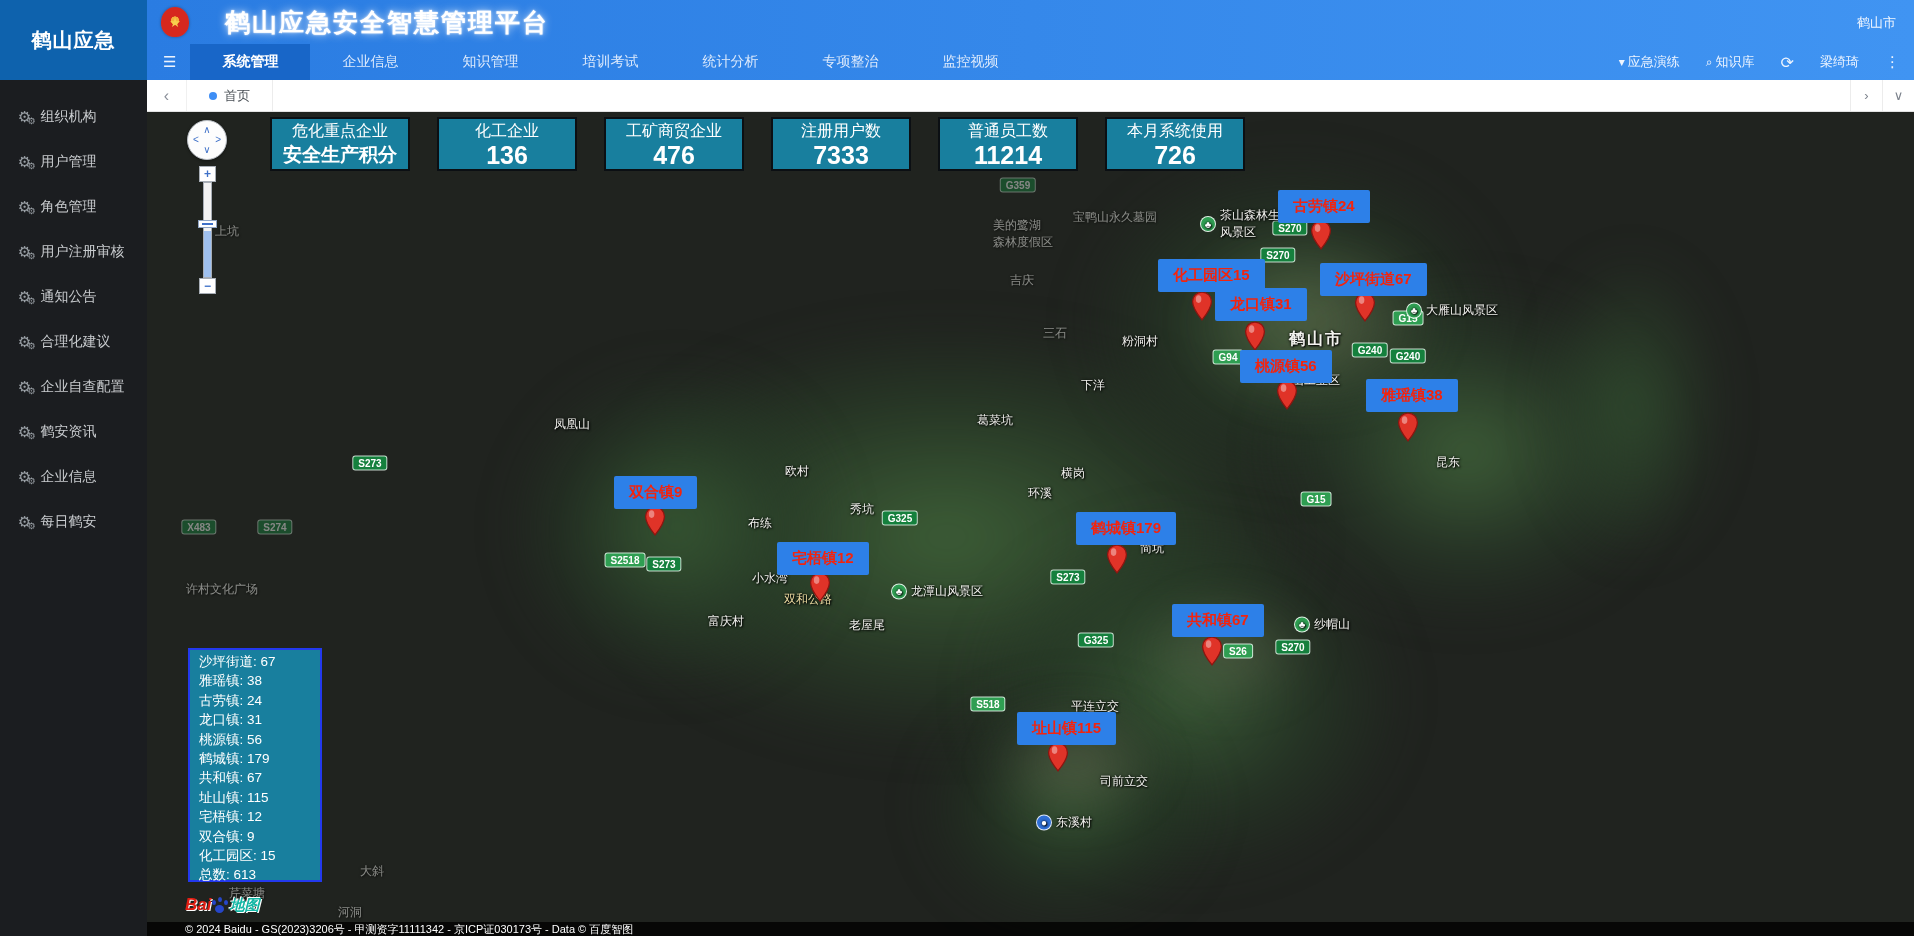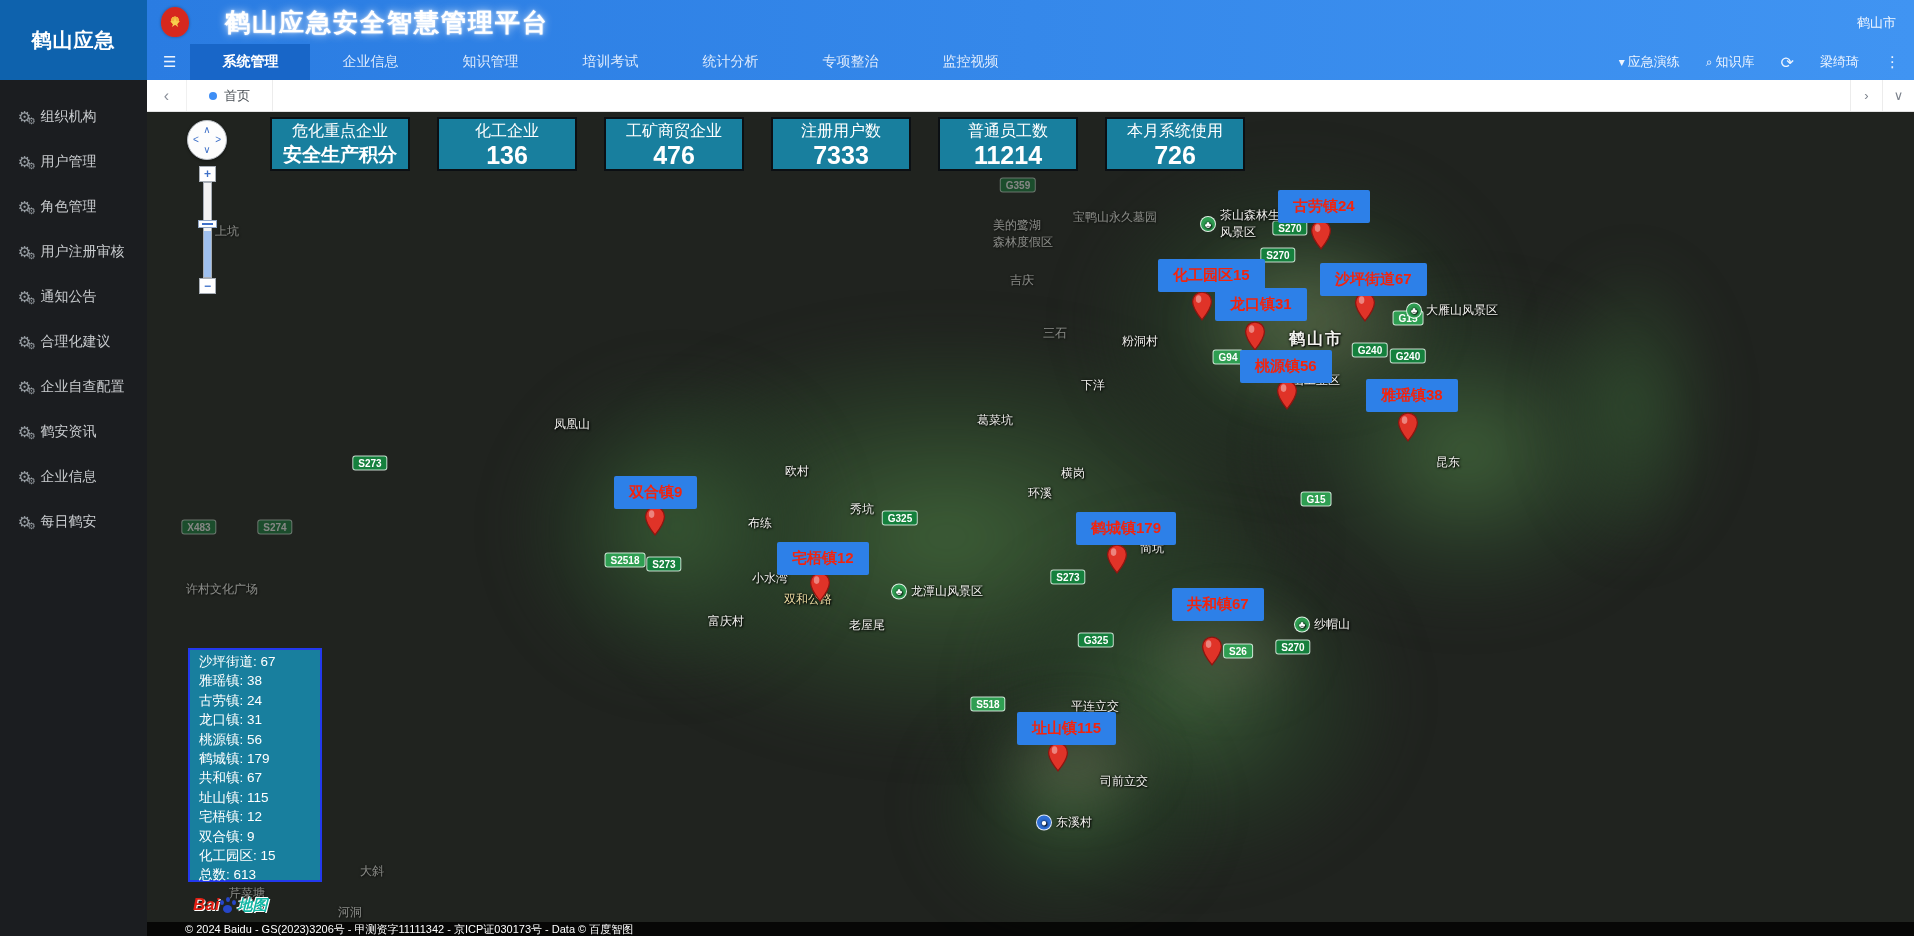--- a/index.html
+++ b/index.html
@@ -113,21 +113,21 @@
   
   .mk-label { position:absolute; background:#2d80e8; color:#f2240e; font-size:15px; font-weight:bold;
     padding:7px 15px; border-radius:2px; z-index:18; white-space:nowrap; }
   .mk-pin { position:absolute; width:22px; height:30px; z-index:17; }
 
   
   .legend { position:absolute; left:41px; top:536px; width:134px; height:234px; background:#187f9e;
     border:2px solid #2339ee; color:#fff; font-size:13.5px; line-height:19.4px; padding:2px 0 0 9px; z-index:19; }
 
   
-  .baidu-logo { position:absolute; left:46px; top:783px; z-index:19; display:flex; align-items:center; font-style:italic; }
+  .baidu-logo { position:absolute; left:38px; top:783px; z-index:19; display:flex; align-items:center; font-style:italic; }
   .b-bai { color:#e01d12; font-size:17px; font-weight:bold; text-shadow:1px 1px 0 #fff; }
   .b-paw { width:16px; height:16px; margin:0 1px; position:relative; }
   .b-paw .pad { position:absolute; background:#2646c8; border-radius:50%; }
   .b-paw .pd1 { width:9px; height:8px; left:3px; bottom:0; }
   .b-paw .pd2 { width:4px; height:5px; left:0; top:3px; }
   .b-paw .pd3 { width:4px; height:5px; left:6px; top:0; }
   .b-paw .pd4 { width:4px; height:5px; right:0; top:3px; }
   .b-map { color:#14b8a6; font-size:15px; font-weight:bold; text-shadow:1px 1px 0 #fff,-1px -1px 0 #fff; }
   .copyright { position:absolute; left:0; bottom:0; width:100%; height:14px; background:rgba(0,0,0,.78);
     color:#fff; font-size:11px; line-height:14px; padding-left:38px; z-index:20; white-space:nowrap; }
@@ -353,21 +353,21 @@
         <div class="mk-label" style="left:1219px;top:267px">雅瑶镇38</div>
    <div class="mk-pin" style="left:1250px;top:300px"><svg viewBox="0 0 20 28" width="22" height="30">
             <path d="M10 1C5 1 1.2 4.9 1.2 9.8 1.2 16.3 10 27 10 27s8.8-10.7 8.8-17.2C18.8 4.9 15 1 10 1z" fill="#e03328" stroke="#8c1510" stroke-width="1.2"></path>
             <ellipse cx="6.8" cy="7.5" rx="2.6" ry="3.6" fill="rgba(255,255,255,.4)"></ellipse>
           </svg></div>
         <div class="mk-label" style="left:929px;top:400px">鹤城镇179</div>
    <div class="mk-pin" style="left:959px;top:432px"><svg viewBox="0 0 20 28" width="22" height="30">
             <path d="M10 1C5 1 1.2 4.9 1.2 9.8 1.2 16.3 10 27 10 27s8.8-10.7 8.8-17.2C18.8 4.9 15 1 10 1z" fill="#e03328" stroke="#8c1510" stroke-width="1.2"></path>
             <ellipse cx="6.8" cy="7.5" rx="2.6" ry="3.6" fill="rgba(255,255,255,.4)"></ellipse>
           </svg></div>
-        <div class="mk-label" style="left:1025px;top:476px">共和镇67</div>
+        <div class="mk-label" style="left:1025px;top:492px">共和镇67</div>
    <div class="mk-pin" style="left:1054px;top:524px"><svg viewBox="0 0 20 28" width="22" height="30">
             <path d="M10 1C5 1 1.2 4.9 1.2 9.8 1.2 16.3 10 27 10 27s8.8-10.7 8.8-17.2C18.8 4.9 15 1 10 1z" fill="#e03328" stroke="#8c1510" stroke-width="1.2"></path>
             <ellipse cx="6.8" cy="7.5" rx="2.6" ry="3.6" fill="rgba(255,255,255,.4)"></ellipse>
           </svg></div>
         <div class="mk-label" style="left:870px;top:600px">址山镇115</div>
    <div class="mk-pin" style="left:900px;top:630px"><svg viewBox="0 0 20 28" width="22" height="30">
             <path d="M10 1C5 1 1.2 4.9 1.2 9.8 1.2 16.3 10 27 10 27s8.8-10.7 8.8-17.2C18.8 4.9 15 1 10 1z" fill="#e03328" stroke="#8c1510" stroke-width="1.2"></path>
             <ellipse cx="6.8" cy="7.5" rx="2.6" ry="3.6" fill="rgba(255,255,255,.4)"></ellipse>
           </svg></div>
         <div class="mk-label" style="left:630px;top:430px">宅梧镇12</div>

